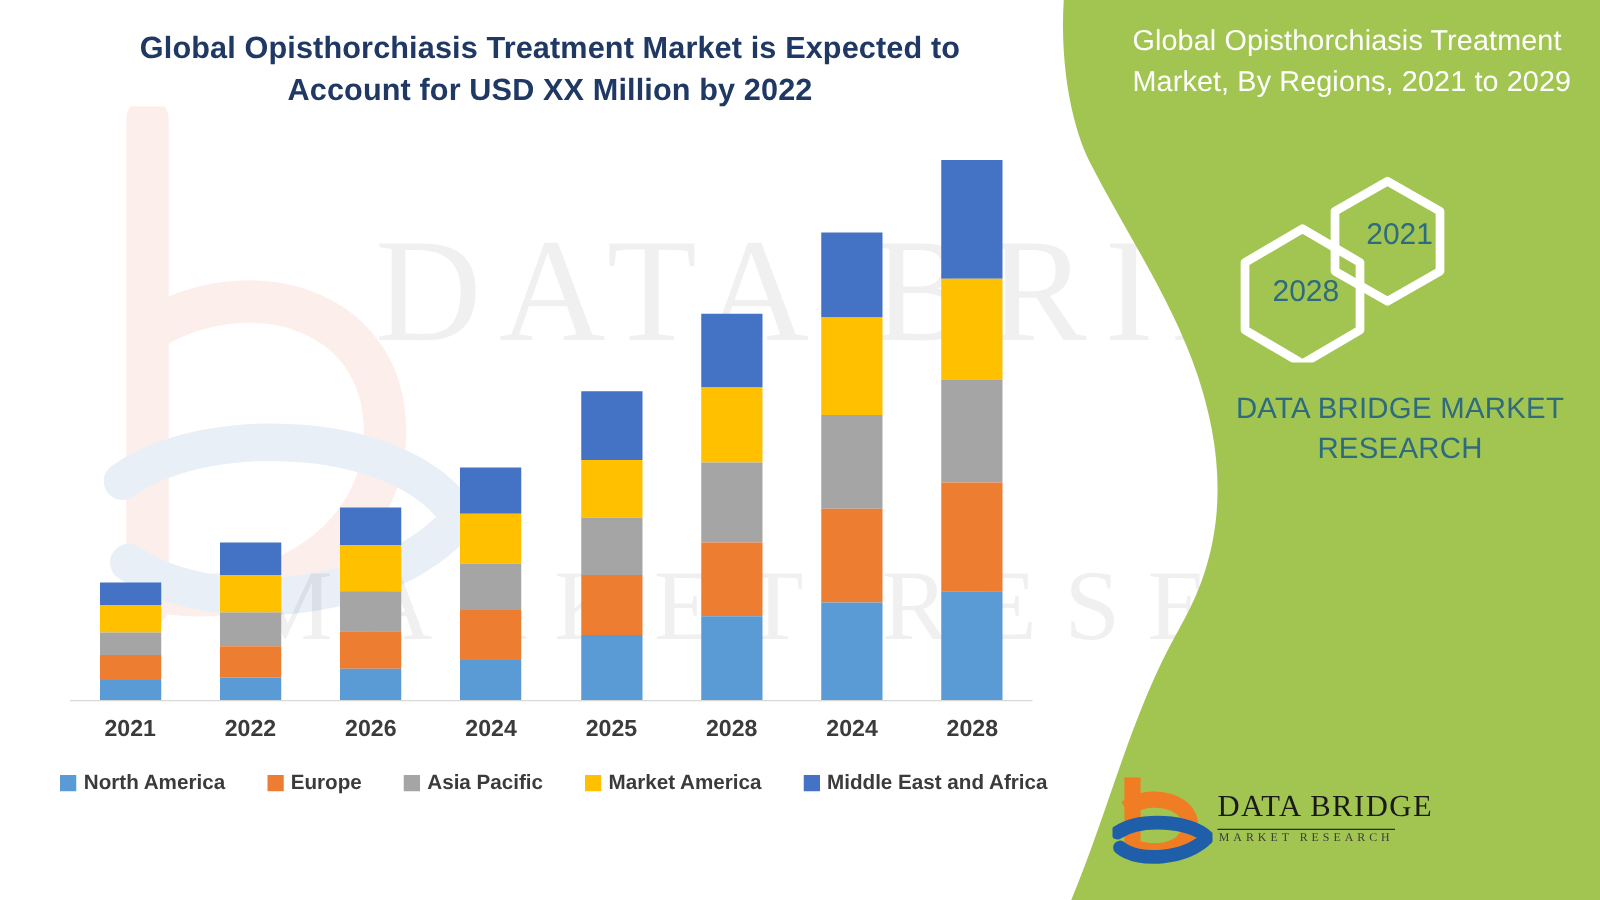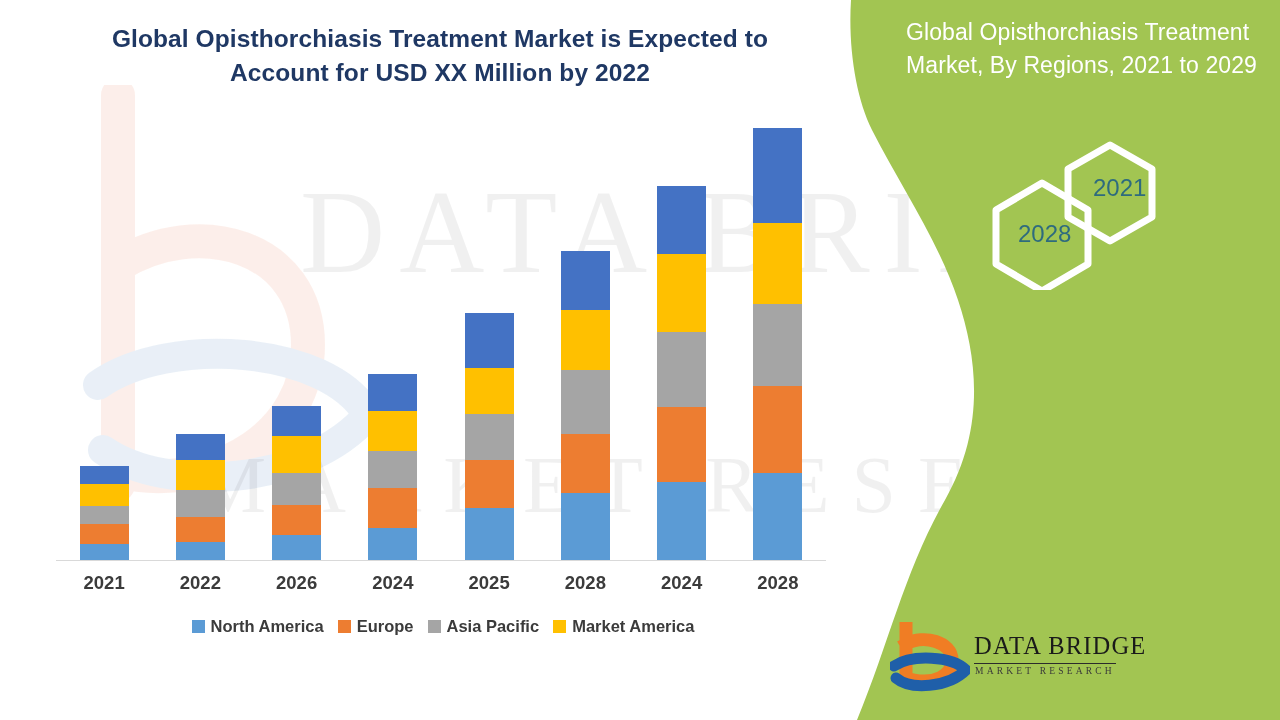--- a/index.html
+++ b/index.html
@@ -104,21 +104,21 @@
     font-weight: bold;
     color: #3B3B3B;
   }
 
   
   #legend {
     position: absolute;
     left: 48px; top: 617px;
     width: 790px;
     display: flex;
-    justify-content: center;
+    justify-content: space-between;
     align-items: center;
     gap: 14px;
   }
   .legend-item { display: flex; align-items: center; gap: 6px; }
   .legend-swatch { width: 13px; height: 13px; flex: none; }
   .legend-label {
     font-size: 16.5px;
     font-weight: bold;
     color: #3B3B3B;
     white-space: nowrap;
@@ -329,34 +329,39 @@
         <span class="legend-label">Europe</span>
       </div>
       <div class="legend-item">
         <span class="legend-swatch" style="background: rgb(165, 165, 165);"></span>
         <span class="legend-label">Asia Pacific</span>
       </div>
       <div class="legend-item">
         <span class="legend-swatch" style="background: rgb(255, 192, 0);"></span>
         <span class="legend-label">Market America</span>
       </div>
+      <div class="legend-item">
+        <span class="legend-swatch" style="background: rgb(68, 114, 196);"></span>
+        <span class="legend-label">Middle East and Africa</span>
+      </div>
     </div>
 
 
   <div id="panel-title">Global Opisthorchiasis Treatment Market, By Regions, 2021 to 2029</div>
 
   <div id="hexes">
     <svg viewBox="0 0 210 155" width="210" height="155">
       <polygon points="130,10 172,34 172,82 130,106 88,82 88,34" fill="none" stroke="#ffffff" stroke-width="7" stroke-linejoin="round"></polygon>
       <polygon points="62,48 108,75 108,129 62,156 16,129 16,75" fill="none" stroke="#ffffff" stroke-width="7" stroke-linejoin="round"></polygon>
     </svg>
     <div class="hex-year" id="hex-year-2021">2021</div>
     <div class="hex-year" id="hex-year-2028">2028</div>
   </div>
 
+  <div id="brand-name">DATA BRIDGE MARKET RESEARCH</div>
 
   <div id="logo-block">
     <svg viewBox="0 0 80 72" width="80" height="72">
       <path d="M16 6 L16 58 M16 22 C34 12 62 20 62 38 C62 54 44 62 24 58" fill="none" stroke="#F07D24" stroke-width="13" stroke-linecap="square"></path>
       <path d="M4 44 C22 32 62 34 76 48 C58 66 20 68 6 56" fill="none" stroke="#1F5FA9" stroke-width="11" stroke-linecap="round"></path>
     </svg>
     <div id="logo-text-main">DATA BRIDGE</div>
     <div id="logo-rule"></div>
     <div id="logo-text-sub">MARKET RESEARCH</div>
   </div>

